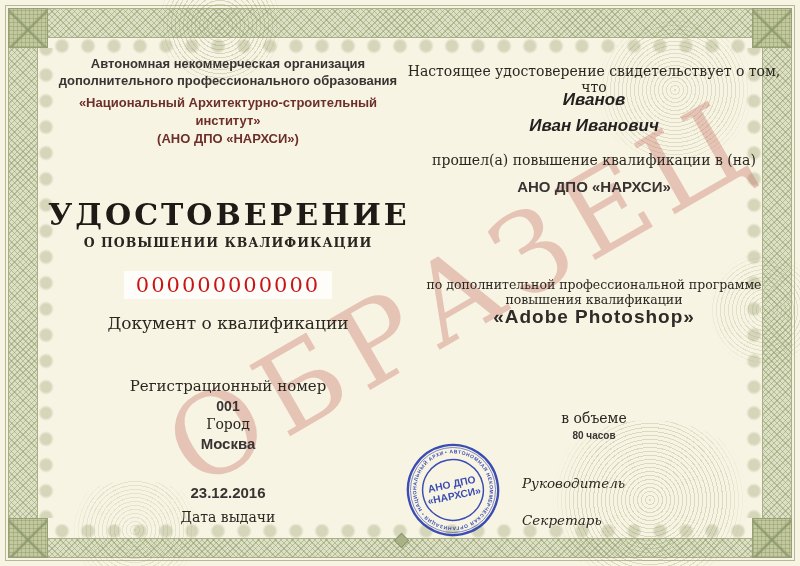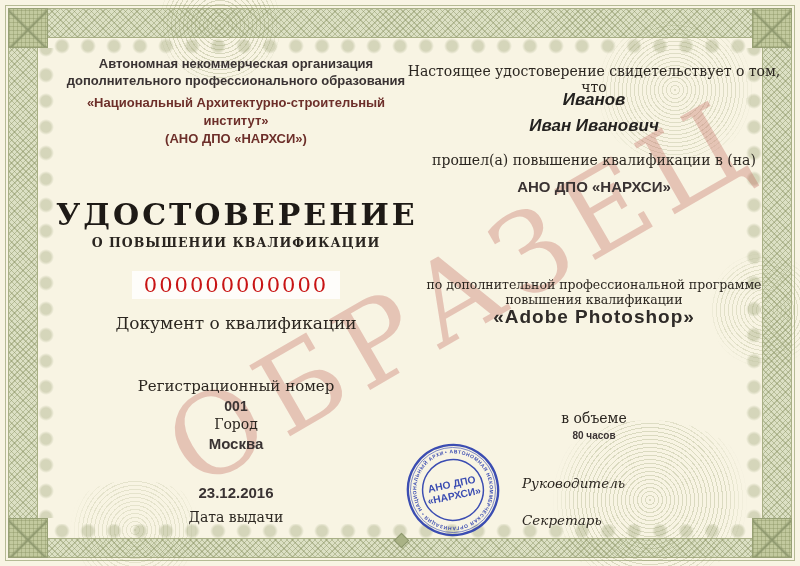--- a/index.html
+++ b/index.html
@@ -71,21 +71,21 @@
     text-align:center;
     font-family:"DejaVu Serif", serif;
     font-size:112px;letter-spacing:10px;font-weight:500;
     color:rgba(193,104,94,.34);
     transform:rotate(-30deg);
     transform-origin:center center;
     white-space:nowrap;pointer-events:none;
   }
   
   .abs{position:absolute;box-sizing:border-box;}
-  .col-left{left:56px;width:360px;text-align:center;}
+  .col-left{left:48px;width:360px;text-align:center;}
   .col-right{left:405px;width:378px;text-align:center;}
   .sans{font-family:"Liberation Sans", sans-serif;}
   .serif{font-family:"DejaVu Serif", serif;text-align:center;}
   .org12{top:55px;font-weight:bold;font-size:13px;line-height:17px;color:#3a3333;}
   .org34{top:94px;font-weight:bold;font-size:13px;line-height:18px;color:#6d2f2a;}
   .title{top:197px;font-size:30px;letter-spacing:3px;color:#1e1a16;font-weight:600;}
   .subtitle{top:235px;font-size:12.5px;font-weight:bold;letter-spacing:1px;color:#2a2520;}
   .serial{top:271px;}
   .serial span{
     display:inline-block;background:rgba(255,255,255,.8);

